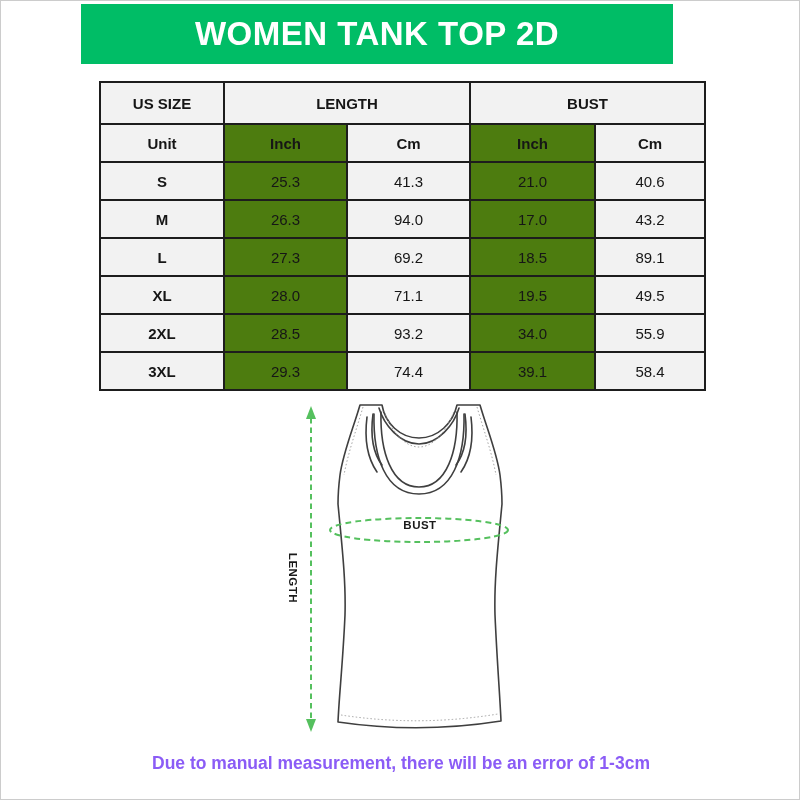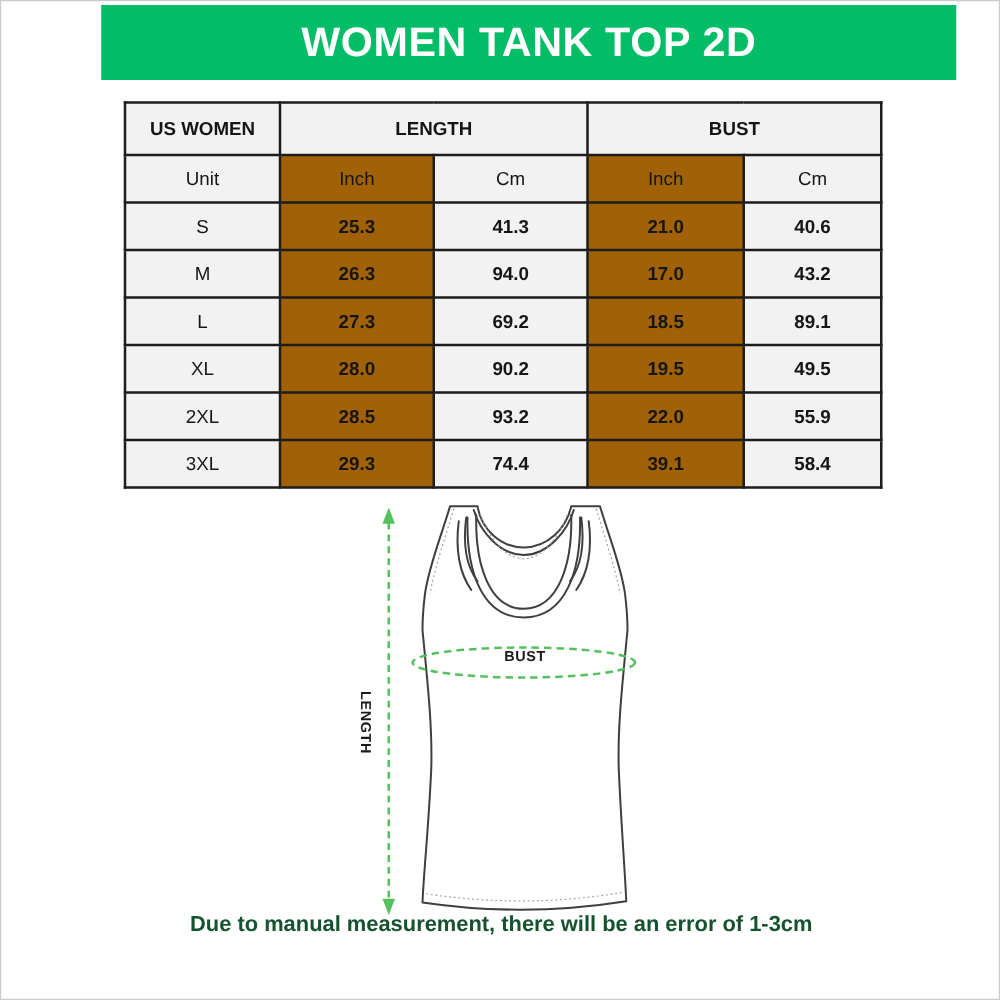--- a/index.html
+++ b/index.html
@@ -2,64 +2,64 @@
 <html><head>
 <meta charset="utf-8">
 <style>
   html,body{margin:0;padding:0;}
   body{
     width:800px;height:800px;position:relative;background:#ffffff;
     font-family:"Liberation Sans","DejaVu Sans",sans-serif;
     overflow:hidden;box-sizing:border-box;border:1px solid #cccccc;
   }
   .banner{
-    position:absolute;left:80px;top:3px;width:684px;height:60px;
+    position:absolute;left:80px;top:3px;width:592px;height:60px;
     background:#00bd66;display:flex;align-items:center;justify-content:center;
   }
   .banner h1{
     margin:0;color:#ffffff;font-size:33px;font-weight:800;letter-spacing:.5px;
     font-family:"Liberation Sans","DejaVu Sans",sans-serif;
   }
   table.size-chart{
     position:absolute;left:98px;top:80px;width:605px;
     border-collapse:collapse;table-layout:fixed;
   }
   .size-chart td,.size-chart th{
     border:2px solid #1d1d1d;text-align:center;vertical-align:middle;
     font-size:15px;color:#161616;padding:0;height:36px;
   }
   .size-chart tr.group-row th{height:40px;font-weight:700;}
-  .size-chart th{font-weight:400;}
-  .size-chart td.val{font-weight:700;}
+  .size-chart th{font-weight:700;}
+  .size-chart td.val{font-weight:400;}
   .size-chart .g{background:#f2f2f2;}
-  .size-chart .w{background:#a16207;}
+  .size-chart .w{background:#4d7c0f;}
   svg.diagram{position:absolute;left:0;top:0;width:800px;height:800px;}
   .note{
-    position:absolute;left:0;top:728px;width:800px;text-align:center;
-    color:#14532d;font-size:17.5px;font-weight:700;
+    position:absolute;left:0;top:752px;width:800px;text-align:center;
+    color:#8b5cf6;font-size:17.5px;font-weight:700;
   }
 </style>
 </head>
 <body>
 
 <div class="banner">
   <h1>WOMEN TANK TOP 2D</h1>
 </div>
 
 <table class="size-chart">
   <colgroup>
     <col style="width:124px">
       <col style="width:123px">
       <col style="width:123px">
     <col style="width:125px">
       <col style="width:110px">
   </colgroup>
   <tbody>
       <tr class="group-row">
-    <th class="g">US WOMEN</th>
+    <th class="g">US SIZE</th>
     <th class="g" colspan="2">LENGTH</th>
     <th class="g" colspan="2">BUST</th>
   </tr>
   <tr>
     <th class="g">Unit</th>
     <th class="w">Inch</th>
     <th class="g">Cm</th>
     <th class="w">Inch</th>
     <th class="g">Cm</th>
   </tr>
@@ -80,29 +80,29 @@
   <tr>
     <th class="g">L</th>
     <td class="w val">27.3</td>
     <td class="g val">69.2</td>
     <td class="w val">18.5</td>
     <td class="g val">89.1</td>
   </tr>
   <tr>
     <th class="g">XL</th>
     <td class="w val">28.0</td>
-    <td class="g val">90.2</td>
+    <td class="g val">71.1</td>
     <td class="w val">19.5</td>
     <td class="g val">49.5</td>
   </tr>
   <tr>
     <th class="g">2XL</th>
     <td class="w val">28.5</td>
     <td class="g val">93.2</td>
-    <td class="w val">22.0</td>
+    <td class="w val">34.0</td>
     <td class="g val">55.9</td>
   </tr>
   <tr>
     <th class="g">3XL</th>
     <td class="w val">29.3</td>
     <td class="g val">74.4</td>
     <td class="w val">39.1</td>
     <td class="g val">58.4</td>
   </tr>
 </tbody>

